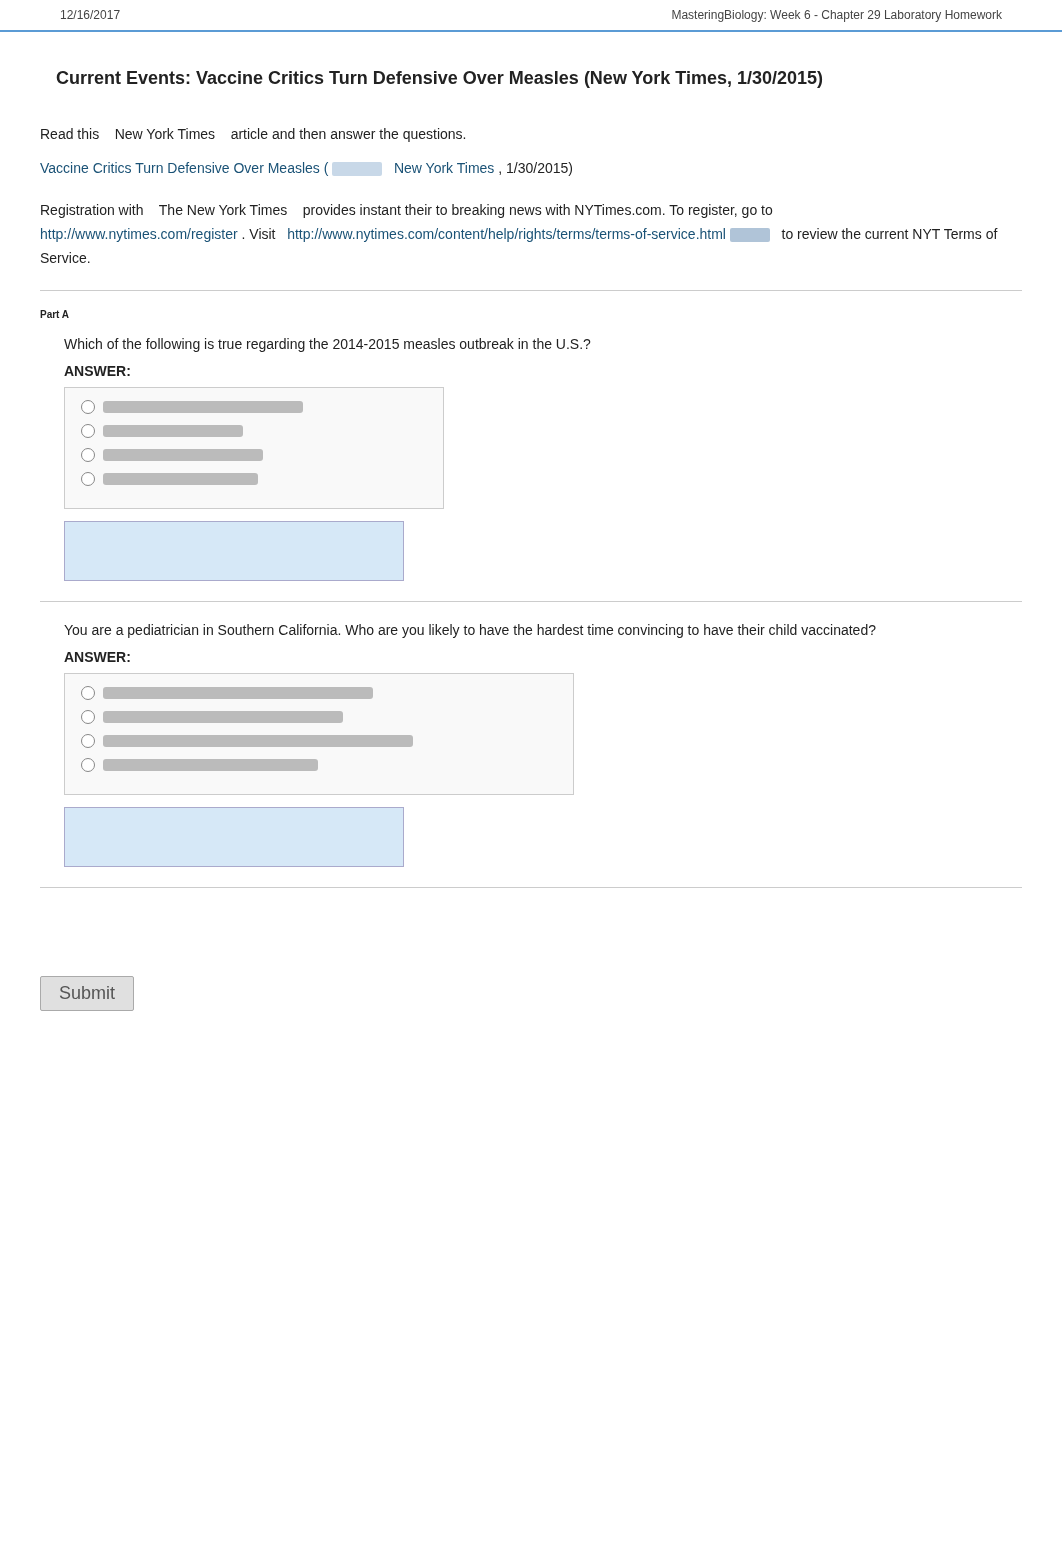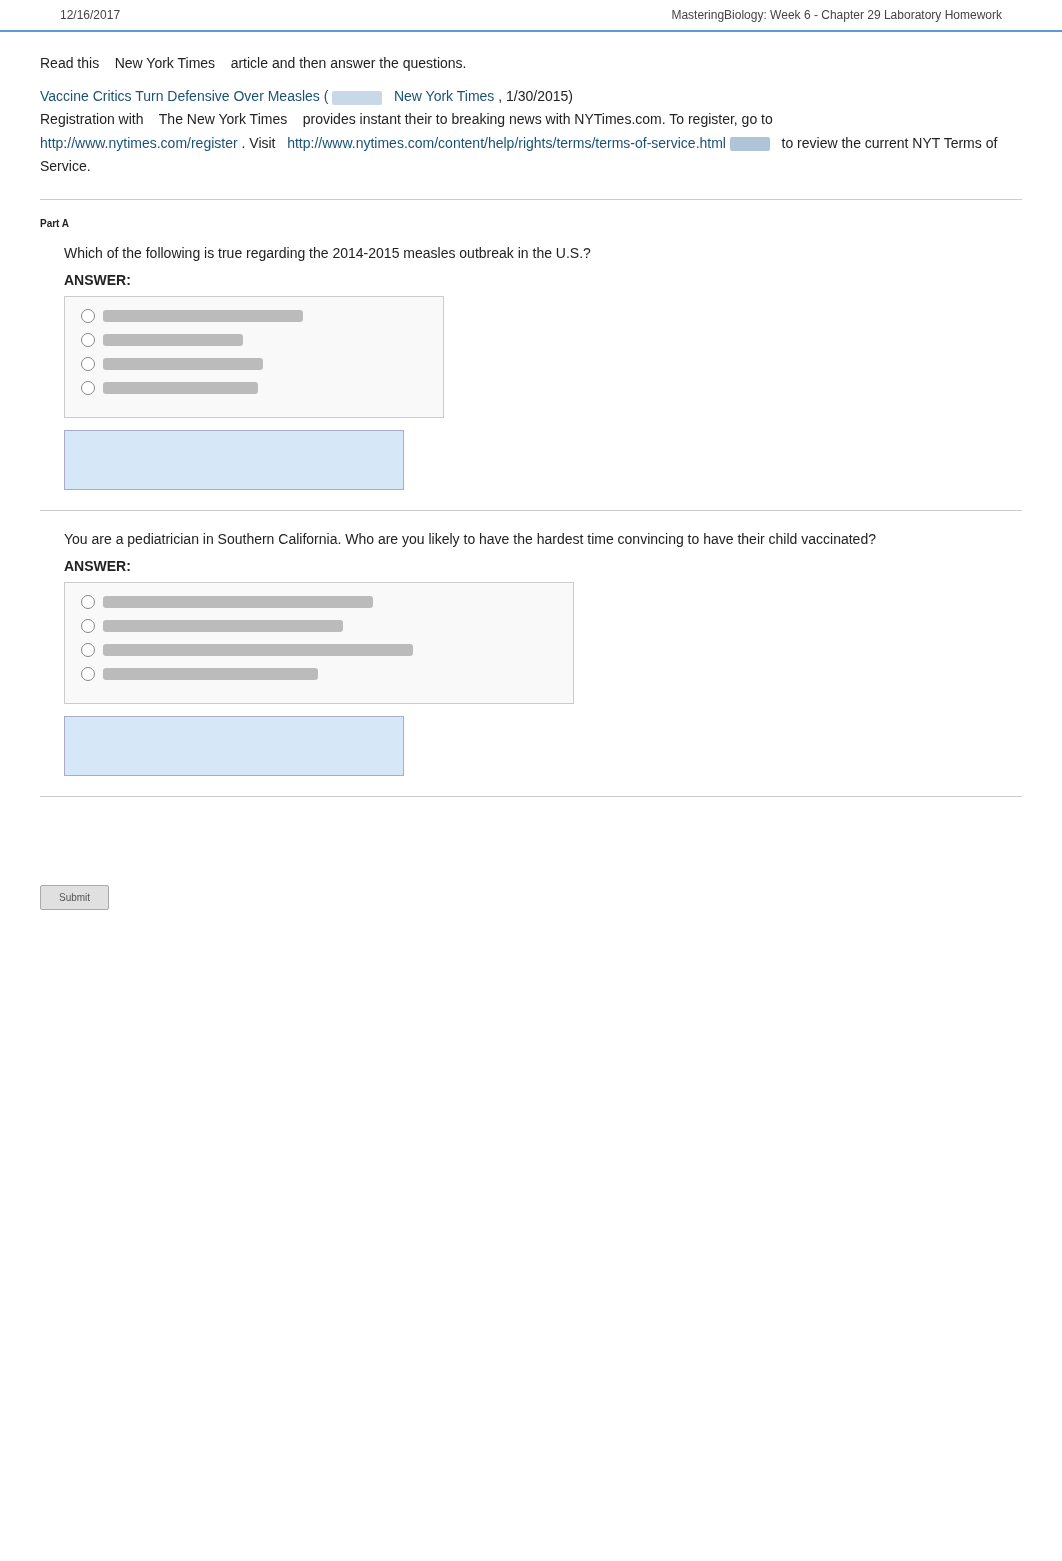--- a/index.html
+++ b/index.html
@@ -27,21 +27,21 @@
       font-weight: bold;
       padding: 14px 16px;
       margin-bottom: 18px;
       line-height: 1.4;
     }
     .intro-text {
       margin-bottom: 11px;
       line-height: 1.6;
     }
     .link-line {
-      margin-bottom: 0;
+      margin-bottom: 20px;
       line-height: 1.6;
     }
     a {
       color: #1a5276;
       text-decoration: none;
     }
     .blurred-link {
       display: inline-block;
       background: #c8d8e8;
       color: transparent;
@@ -130,40 +130,41 @@
       border: 1px solid #aac;
       padding: 14px;
       width: 340px;
       height: 60px;
       margin-top: 4px;
     }
     .submit-btn {
       background: #e0e0e0;
       border: 1px solid #aaa;
       padding: 6px 18px;
-      font-size: 10px;
+      font-size: 18px;
       cursor: pointer;
       margin-top: 20px;
       color: #555;
       border-radius: 2px;
     }
     .bottom-area {
       padding: 30px 40px 60px;
     }
   </style>
 </head>
 <body>
 
 <div class="page-header">
   <span>12/16/2017</span>
   <span>MasteringBiology: Week 6 - Chapter 29 Laboratory Homework</span>
 </div>
 
 <div class="main-content">
 
+  <div class="article-title">Current Events: Vaccine Critics Turn Defensive Over Measles (New York Times, 1/30/2015)</div>
 
   <div class="intro-text">
     <span>Read this</span>
     &nbsp;&nbsp;
     <span>New York Times</span>
     &nbsp;&nbsp;
     <span>article and then answer the questions.</span>
   </div>
 
   <div class="link-line">

